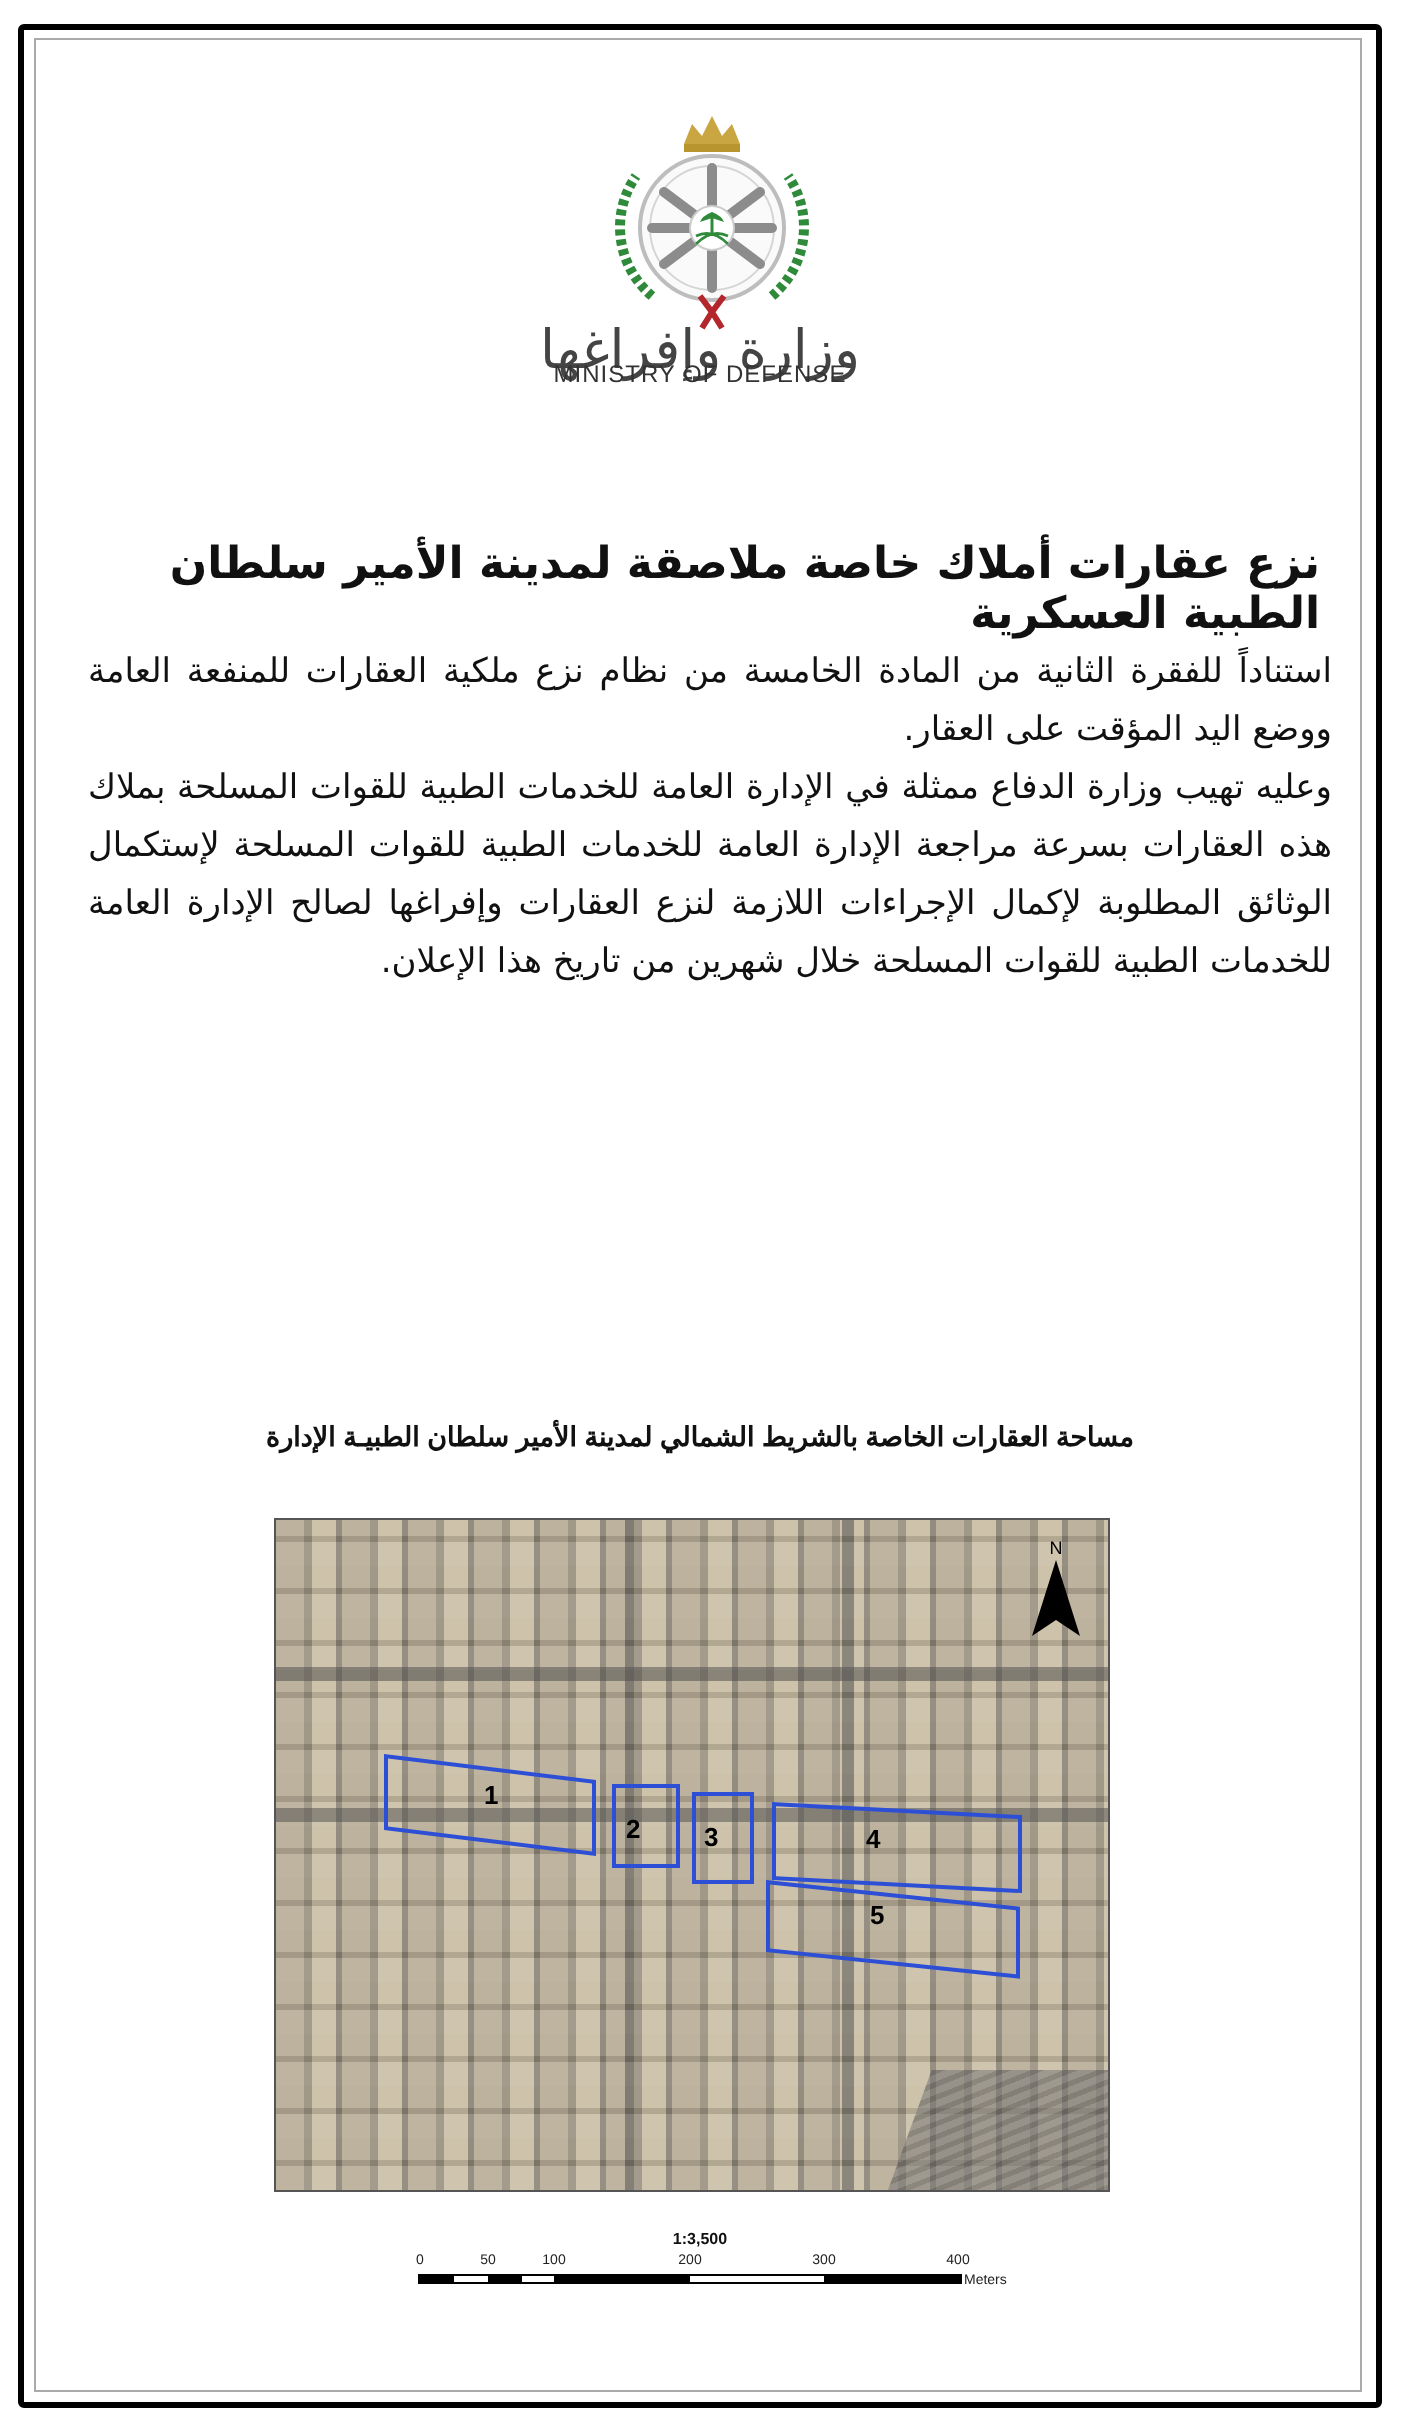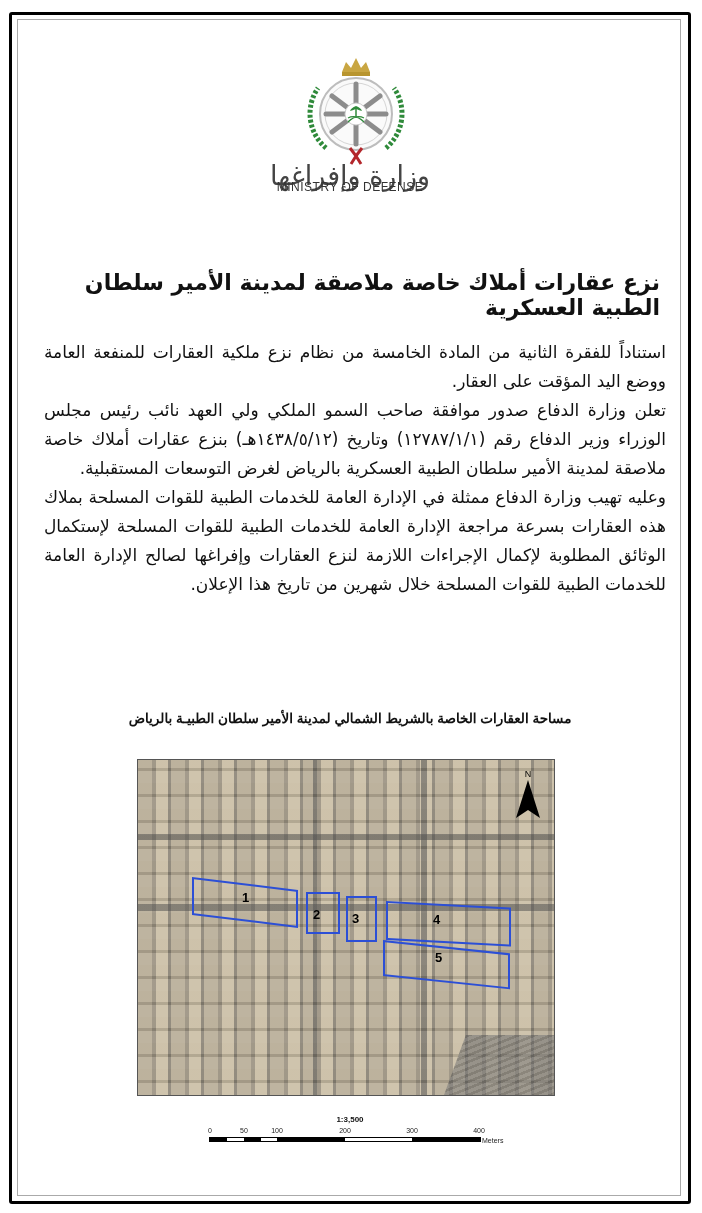--- a/index.html
+++ b/index.html
@@ -3,21 +3,21 @@
 <meta charset="utf-8">
 <style>
   html,body{margin:0;padding:0;background:#fff;}
   body{width:702px;height:1213px;position:relative;overflow:hidden;font-family:"DejaVu Sans",sans-serif;color:#111;}
   .frame-outer{position:absolute;left:9px;top:12px;width:682px;height:1192px;border:3px solid #000;border-radius:3px;box-sizing:border-box;}
   .frame-inner{position:absolute;left:17px;top:19px;width:664px;height:1177px;border:1px solid #aaa;box-sizing:border-box;}
   .logo{position:absolute;left:296px;top:48px;width:120px;height:120px;}
   .logo-ar{position:absolute;left:270px;top:160px;width:160px;text-align:center;font-size:27px;color:#444;direction:rtl;font-family:"DejaVu Sans",sans-serif;letter-spacing:1px;}
   .logo-en{position:absolute;left:268px;top:180px;width:164px;text-align:center;font-size:12px;color:#333;letter-spacing:0.5px;font-family:"Liberation Sans",sans-serif;}
   .title{position:absolute;left:40px;top:270px;width:620px;text-align:right;font-size:22px;font-weight:bold;direction:rtl;color:#111;}
-  .body{position:absolute;left:44px;top:338px;width:622px;direction:rtl;text-align:justify;text-align-last:right;font-size:17px;line-height:29px;color:#111;}
+  .body{position:absolute;left:44px;top:322px;width:622px;direction:rtl;text-align:justify;text-align-last:right;font-size:17px;line-height:29px;color:#111;}
   .body p{margin:0;}
   .map-caption{position:absolute;left:120px;top:709px;width:460px;text-align:center;direction:rtl;font-size:13.5px;font-weight:bold;line-height:19px;font-family:"Liberation Sans",sans-serif;}
   .map{position:absolute;left:137px;top:759px;width:418px;height:337px;border:1px solid #555;box-sizing:border-box;overflow:hidden;
        background:
         linear-gradient(90deg, transparent 0 42%, rgba(70,70,70,.55) 42% 43%, transparent 43% 100%),
         linear-gradient(90deg, transparent 0 68%, rgba(70,70,70,.55) 68% 69.5%, transparent 69.5% 100%),
         linear-gradient(0deg, transparent 0 55%, rgba(60,60,60,.5) 55% 57%, transparent 57% 100%),
         linear-gradient(0deg, transparent 0 76%, rgba(60,60,60,.5) 76% 78%, transparent 78% 100%),
         repeating-linear-gradient(90deg,#b9ae98 0 14px,#9c9382 14px 18px,#cbbfa6 18px 30px,#8d8678 30px 33px),
         #b0a791;}
@@ -64,25 +64,24 @@
 
   <path d="M54 100 L60 108 L66 100 M60 108 L55 116 M60 108 L65 116" stroke="#b3262b" stroke-width="3" fill="none"></path>
 </svg>
 <div class="logo-ar">وزارة وإفراغها</div>
 <div class="logo-en">MINISTRY OF DEFENSE</div>
 
 <div class="title">نزع عقارات أملاك خاصة ملاصقة لمدينة الأمير سلطان الطبية العسكرية</div>
 
 <div class="body">
   <p>استناداً للفقرة الثانية من المادة الخامسة من نظام نزع ملكية العقارات للمنفعة العامة ووضع اليد المؤقت على العقار.</p>
-  <p>تعلن وزارة الدفاع صدور موافقة صاحب السمو الملكي ولي العهد نائب رئيس مجلس الوزراء وزير الدفاع رقم (١٢٧٨٧/١/١) وتاريخ (١٤٣٨/٥/١٢هـ) بنزع عقارات أملاك خاصة ملاصقة لمدينة الأمير سلطان الطبية العسكرية بالرياض لغرض التوسعات المستقبلية.</p>
   <p>وعليه تهيب وزارة الدفاع ممثلة في الإدارة العامة للخدمات الطبية للقوات المسلحة بملاك هذه العقارات بسرعة مراجعة الإدارة العامة للخدمات الطبية للقوات المسلحة لإستكمال الوثائق المطلوبة لإكمال الإجراءات اللازمة لنزع العقارات وإفراغها لصالح الإدارة العامة للخدمات الطبية للقوات المسلحة خلال شهرين من تاريخ هذا الإعلان.</p>
 </div>
 
-<div class="map-caption">مساحة العقارات الخاصة بالشريط الشمالي لمدينة الأمير سلطان الطبيـة بالرياض</div>
+<div class="map-caption">مساحة العقارات الخاصة بالشريط الشمالي لمدينة الأمير سلطان الطبيـة الإدارة</div>
 
 <div class="map">
   <div class="parcel" style="left:54px;top:117px;width:106px;height:38px;transform:skewY(7deg);transform-origin:left top;"></div>
   <div class="parcel-label" style="left:104px;top:130px;">1</div>
 
   <div class="parcel" style="left:168px;top:132px;width:34px;height:42px;"></div>
   <div class="parcel-label" style="left:175px;top:147px;">2</div>
 
   <div class="parcel" style="left:208px;top:136px;width:31px;height:46px;"></div>
   <div class="parcel-label" style="left:214px;top:151px;">3</div>

